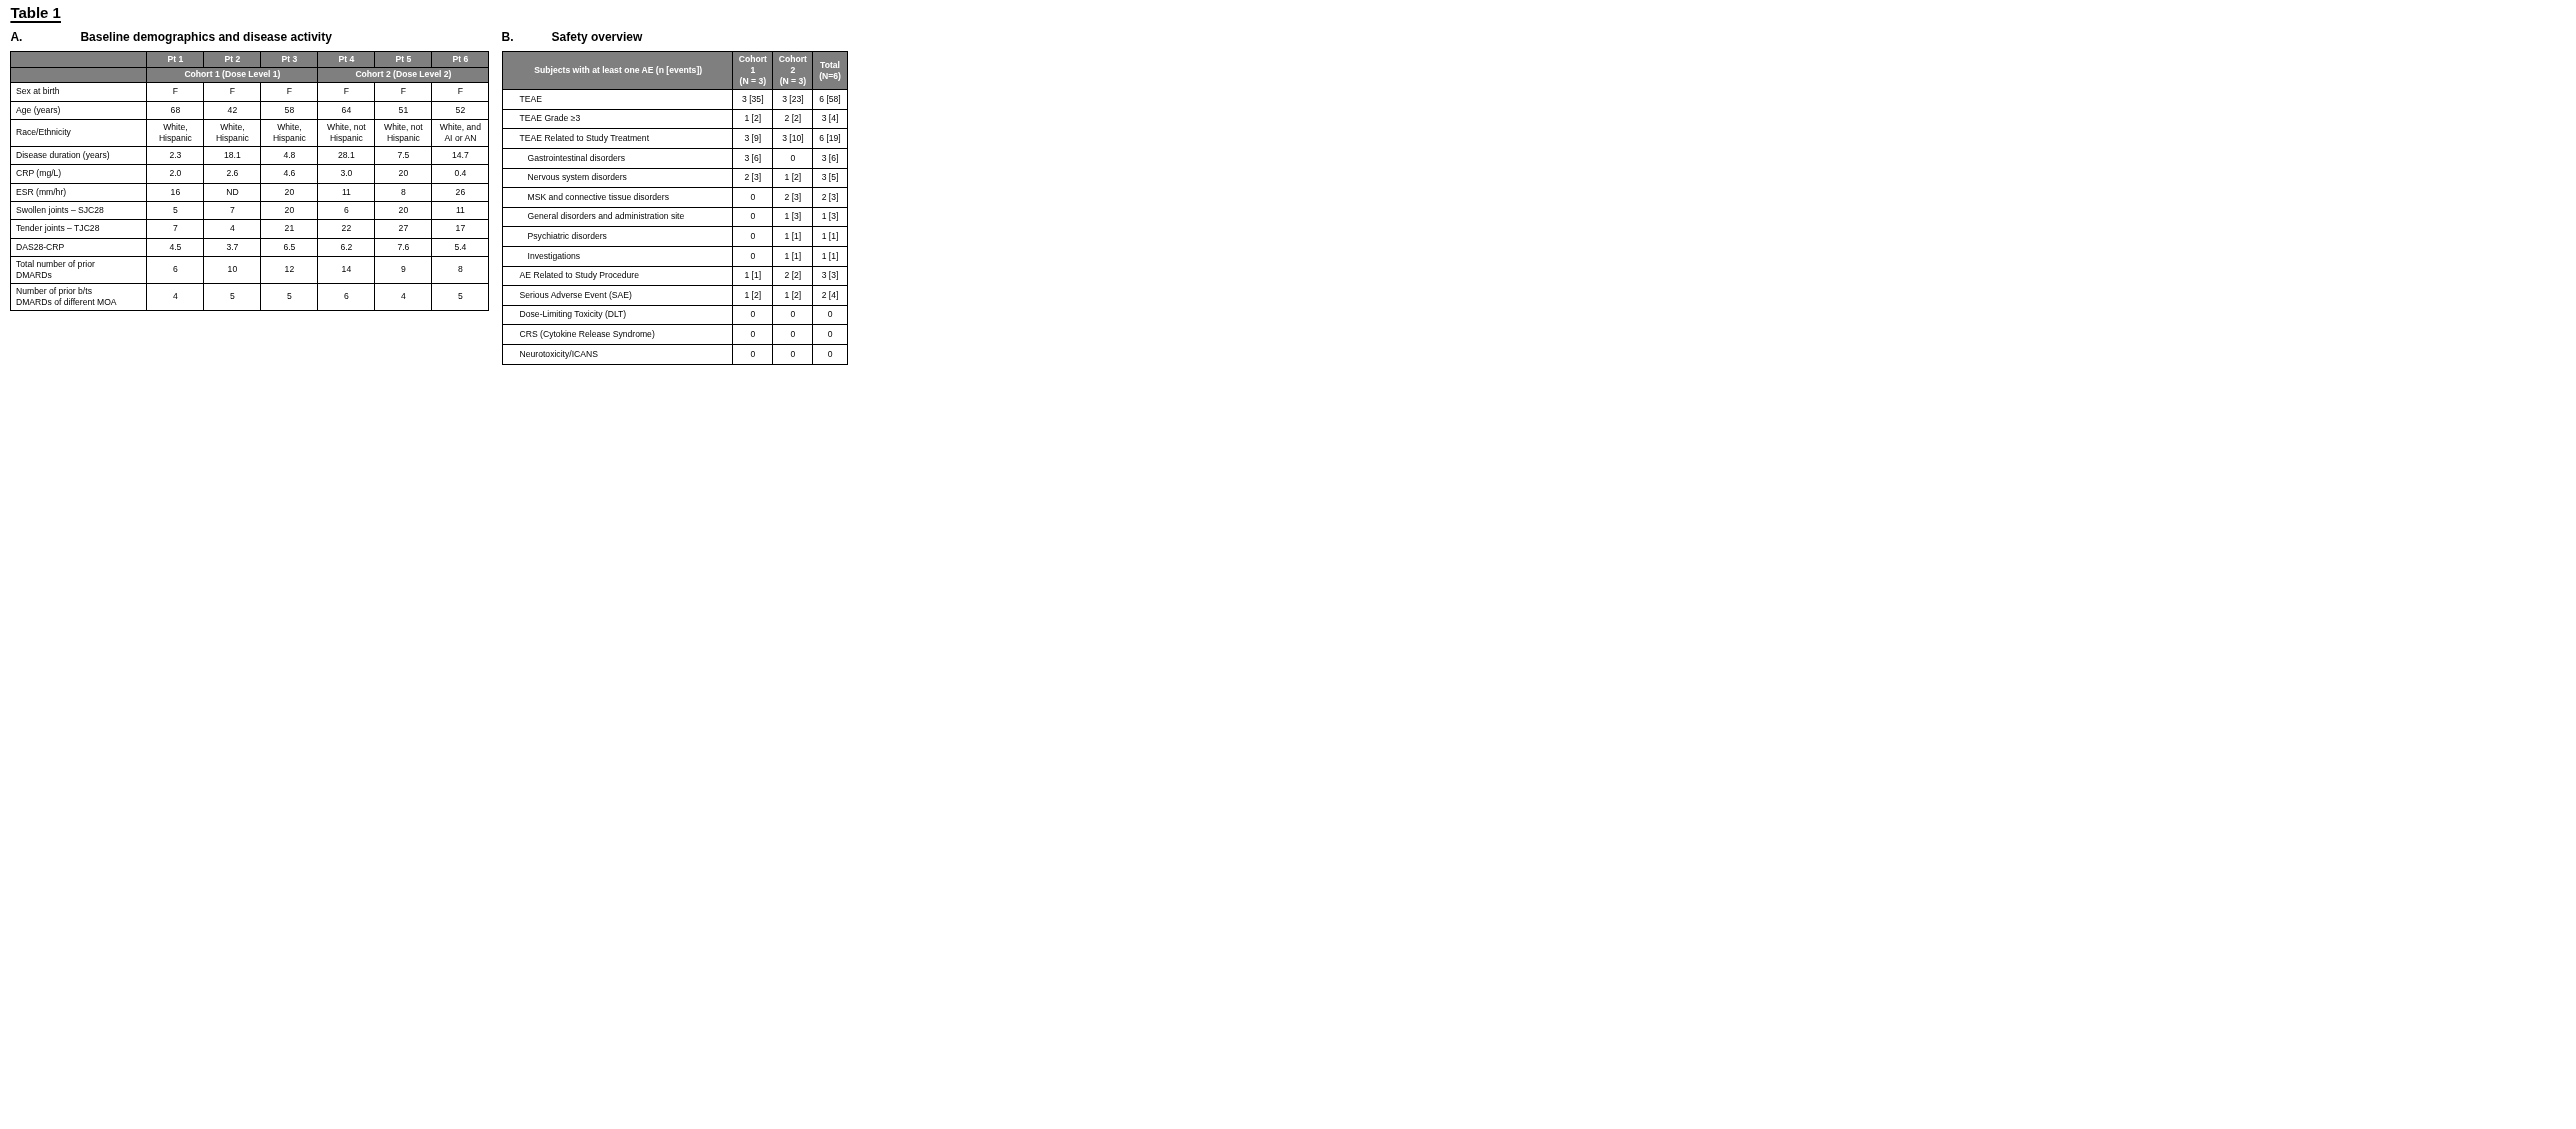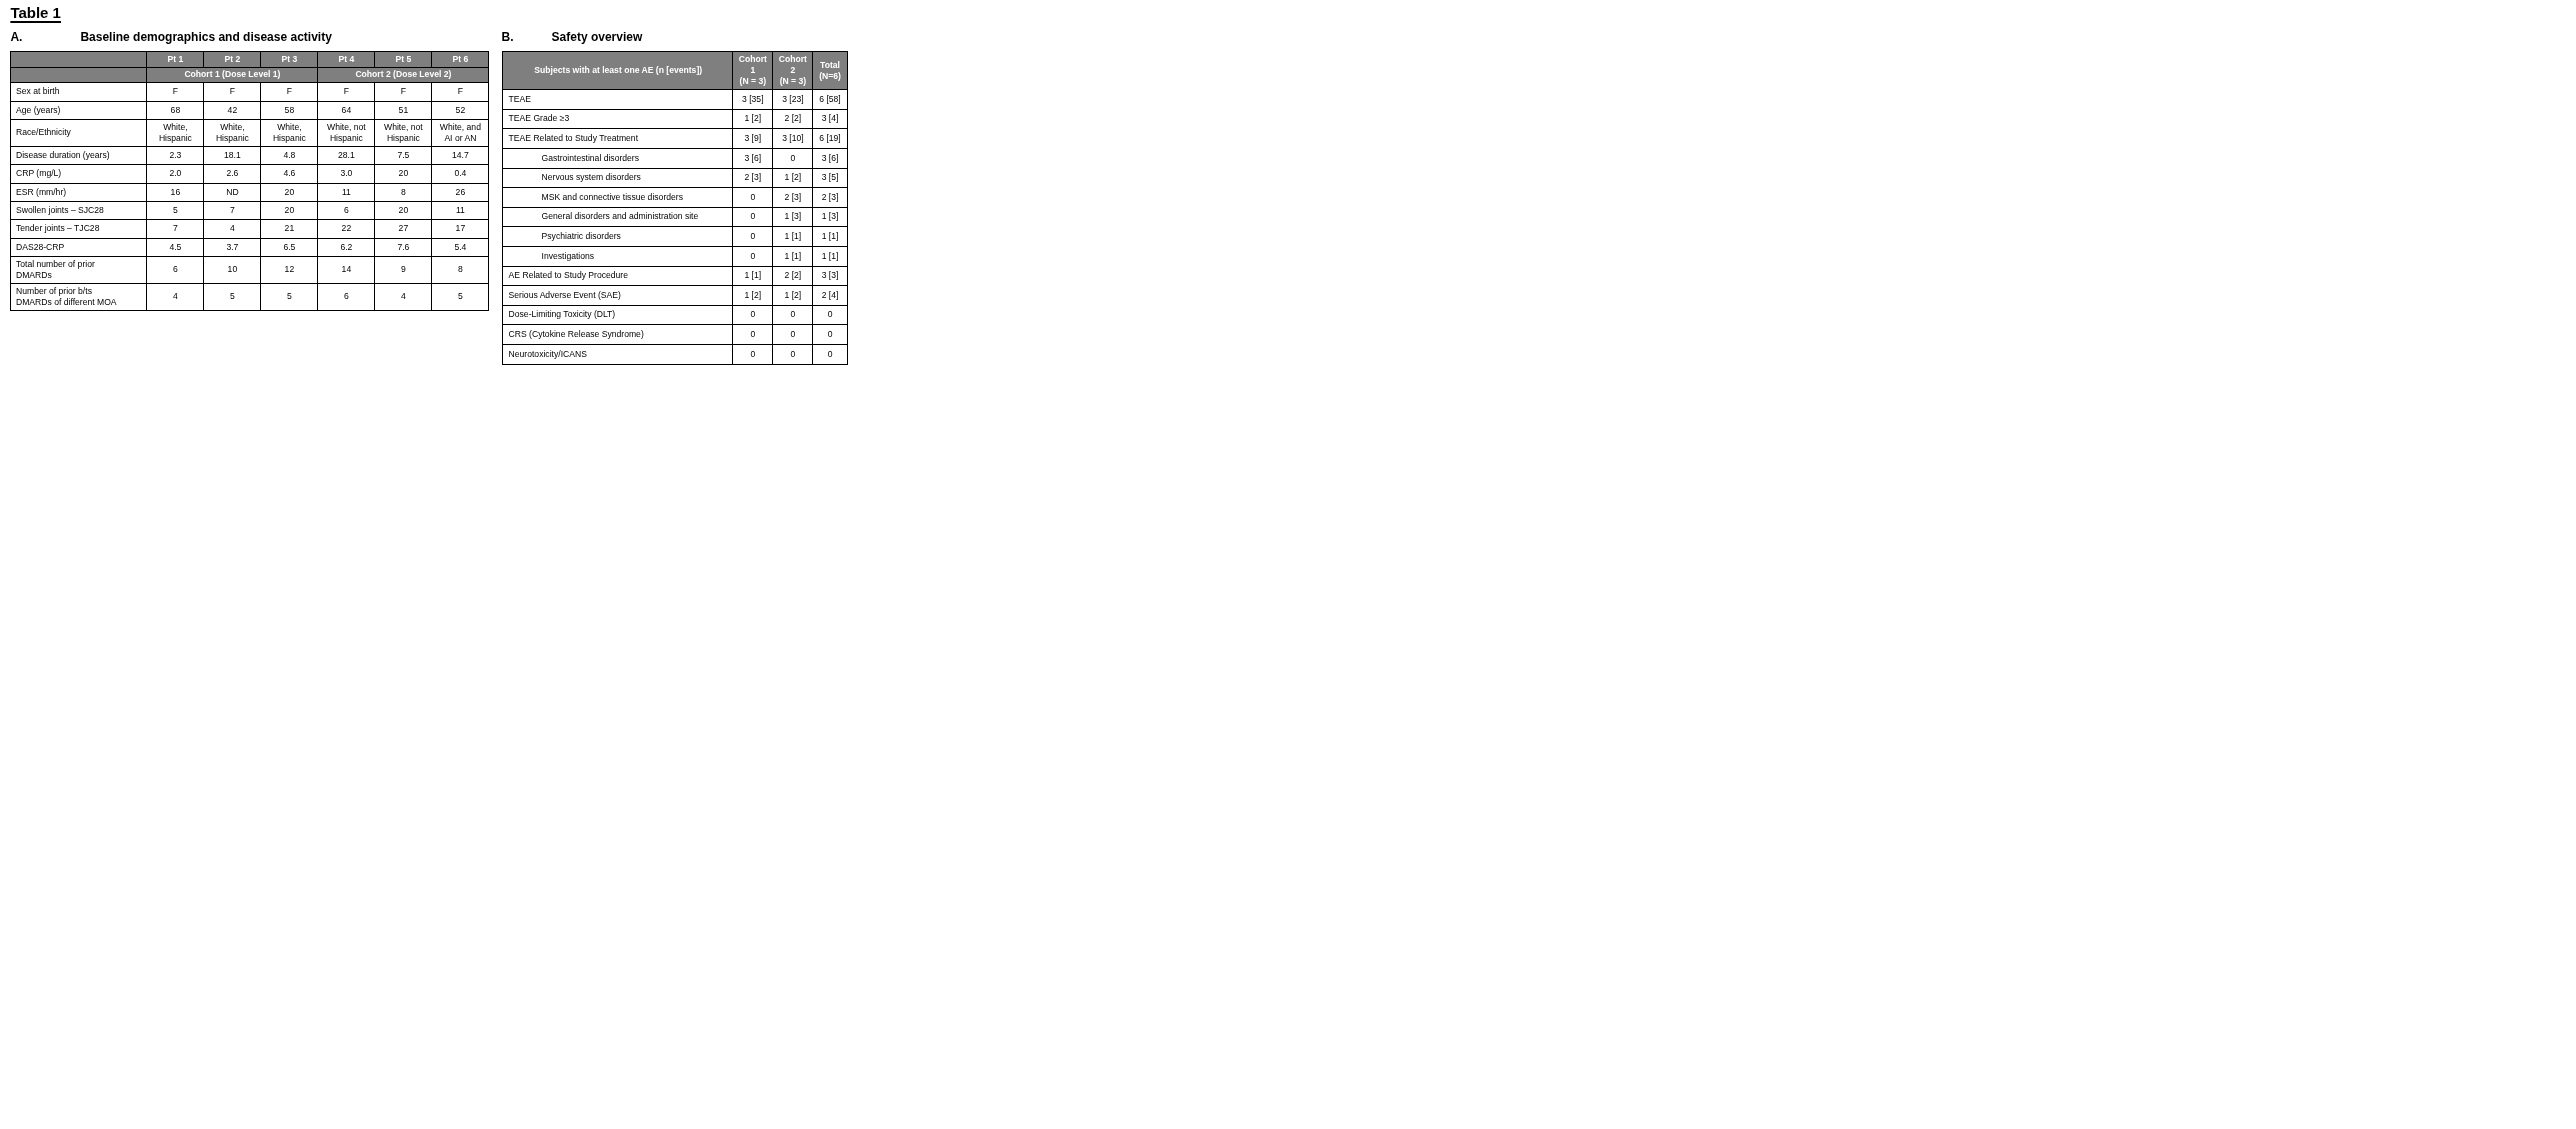--- a/index.html
+++ b/index.html
@@ -61,22 +61,22 @@
     font-weight: bold;
     text-align: center;
   }
   .tbl-a thead tr { height: 15px; }
   .tbl-a tbody tr { height: 18.4px; }
   .tbl-a td.lbl { text-align: left; padding-left: 4.6px; }
   .tbl-a td.val { text-align: center; }
   .tbl-b thead tr { height: 38px; }
   .tbl-b tbody tr { height: 19.6px; }
   .tbl-b .b-label-hdr { text-align: center; padding-left: 4.6px; }
-  .tbl-b td.lbl { text-align: left; padding-left: 6px; }
-  .tbl-b td.lbl.indent { padding-left: 39px; margin-top: 36px; }
+  .tbl-b td.lbl { text-align: left; padding-left: 17px; }
+  .tbl-b td.lbl.indent { padding-left: 25px; margin-top: 36px; }
   .tbl-b td.val { text-align: center; }
 </style>
 </head>
 <body>
 
 <div class="page">
   <div class="page-title">Table 1</div>
 
   <div class="sections">
 

